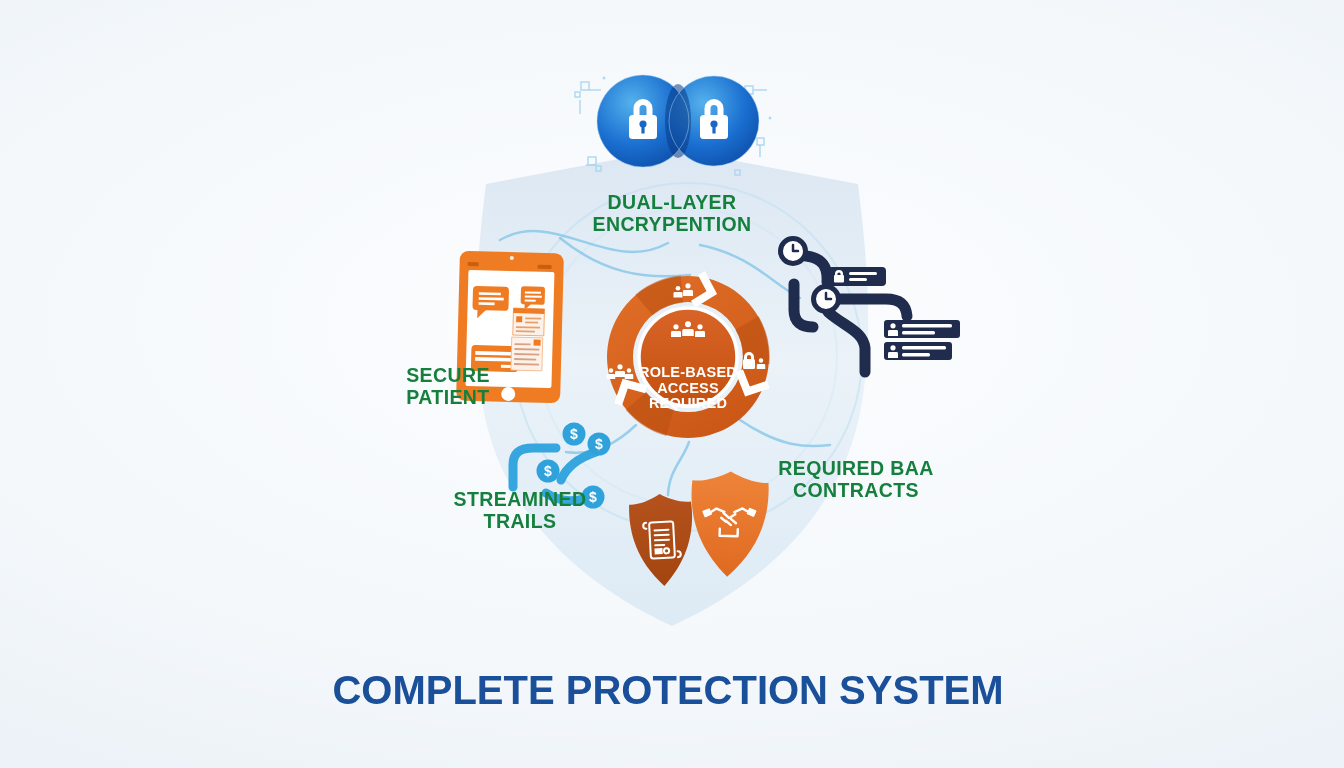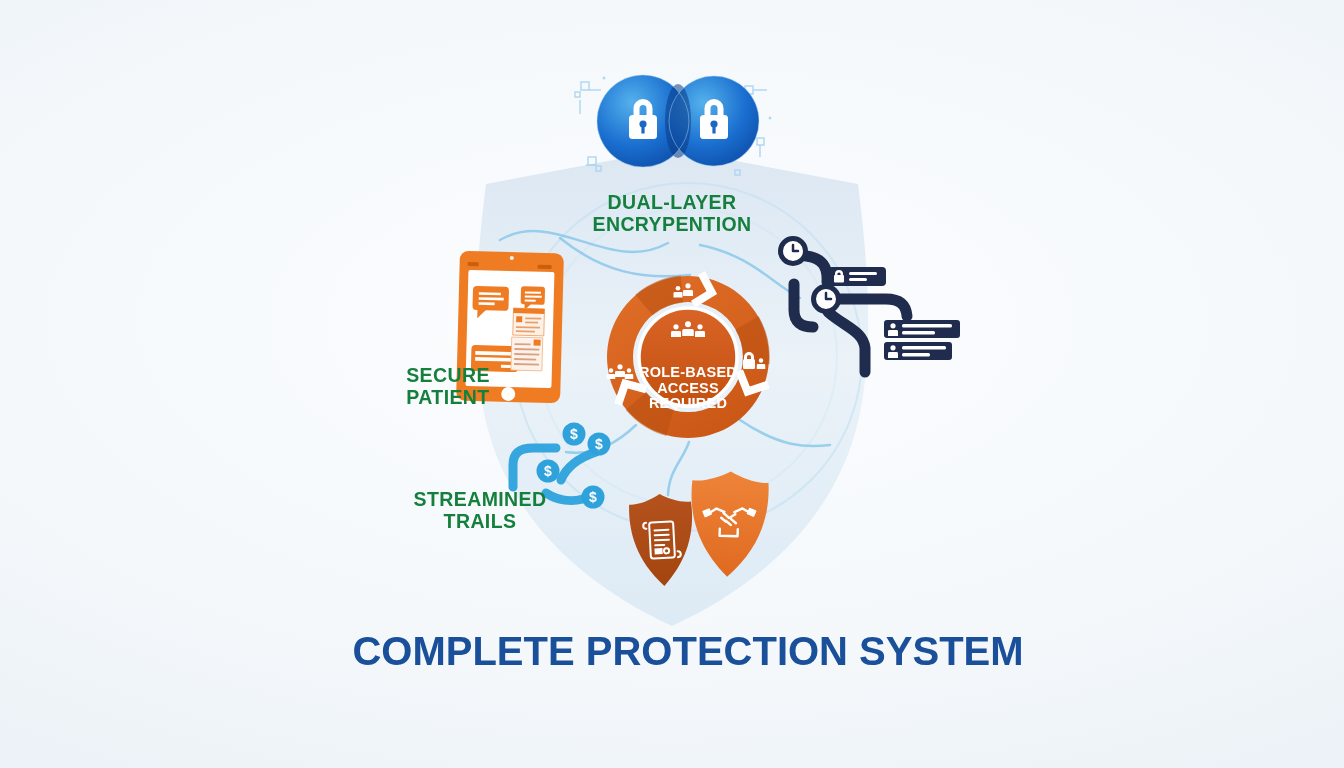--- a/index.html
+++ b/index.html
@@ -14,24 +14,23 @@
     position:absolute;color:#15803d;font-weight:bold;text-align:center;
     font-size:19.5px;line-height:22px;letter-spacing:.4px;transform:translateX(-50%);
     white-space:nowrap;
   }
   .ring-label{
     position:absolute;left:688px;top:338px;transform:translateX(-50%);
     color:#ffffff;font-weight:bold;font-size:14.5px;line-height:15.5px;
     text-align:center;letter-spacing:.2px;white-space:nowrap;margin-top:27px;
   }
   .main-title{
-    position:absolute;left:668px;top:629px;transform:translateX(-50%);
+    position:absolute;left:668px;top:668px;transform:translateX(-50%);
     color:#1a4f9a;font-weight:bold;font-size:40px;letter-spacing:0px;
     white-space:nowrap;
-    margin-left:20px;
   }
 </style>
 </head>
 <body>
 
 <div class="stage">
 
 <svg width="1344" height="768" viewBox="0 0 1344 768">
   <defs>
     <linearGradient id="shieldGrad" x1="0" y1="0" x2="0" y2="1">
@@ -284,25 +283,29 @@
   <div>DUAL-LAYER</div>
   <div>ENCRYPENTION</div>
 </div>
 
 <div class="label" style="left:416px;top:364px;margin-left:32px;">
   <div>SECURE</div>
   <div>PATIENT</div>
 </div>
 
 
-<div class="label" style="left:480px;top:488px;">
+<div class="label" style="left:520px;top:488px;">
   <div>STREAMINED</div>
   <div>TRAILS</div>
 </div>
 
+<div class="label" style="left:856px;top:457px;">
+  <div>REQUIRED BAA</div>
+  <div>CONTRACTS</div>
+</div>
 
 <div class="ring-label">
   <div>ROLE-BASED</div>
   <div>ACCESS</div>
   <div>REQUIRED</div>
 </div>
 
 <div class="main-title">COMPLETE PROTECTION SYSTEM</div>
 
 </div>

